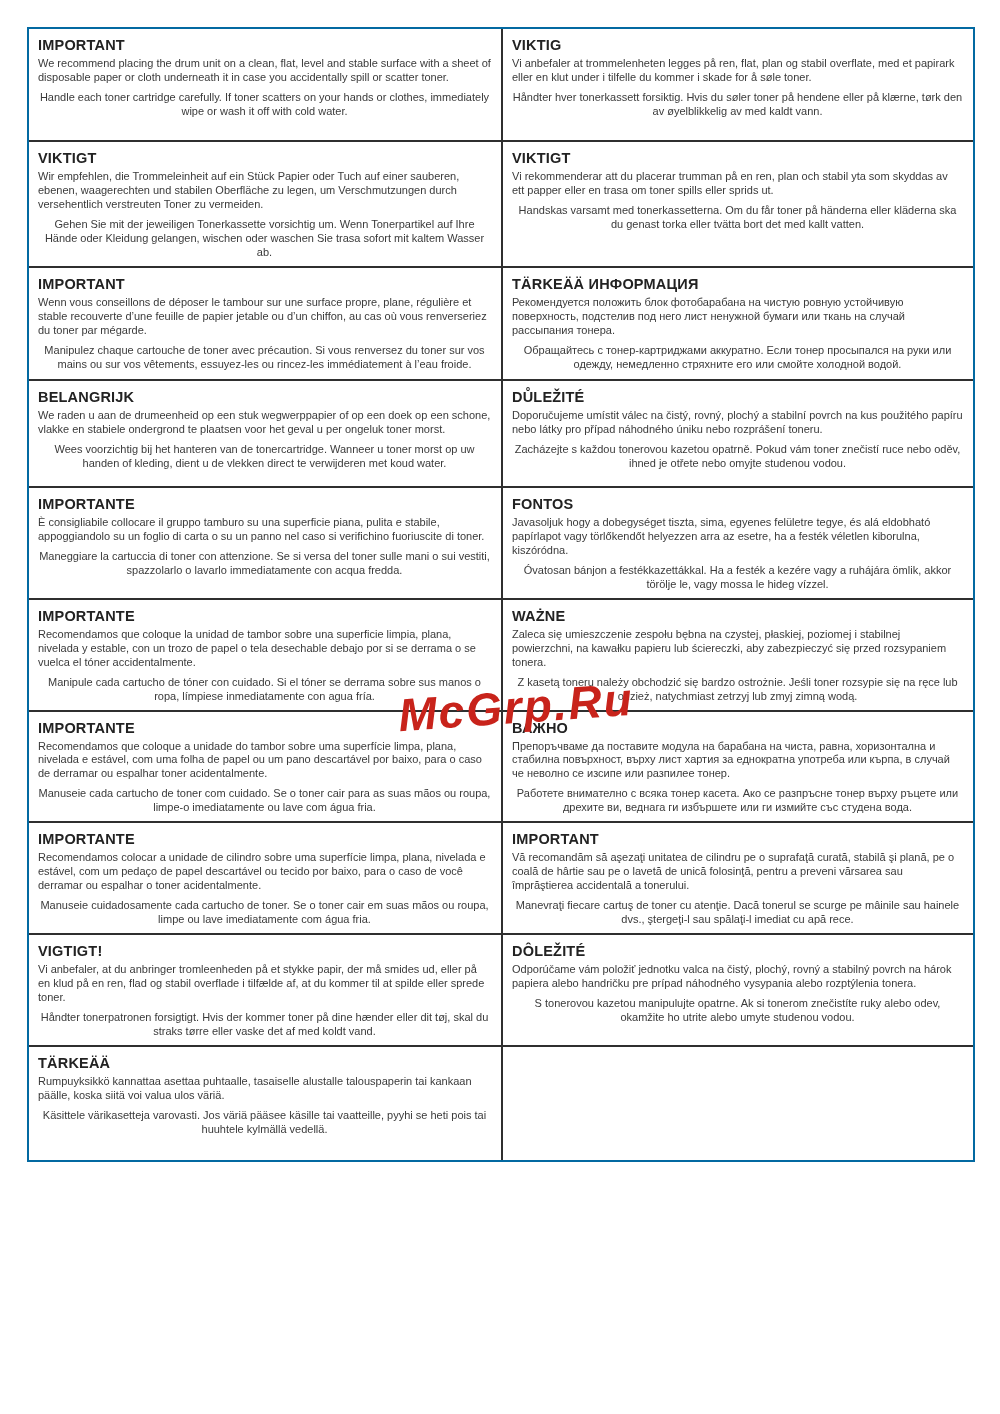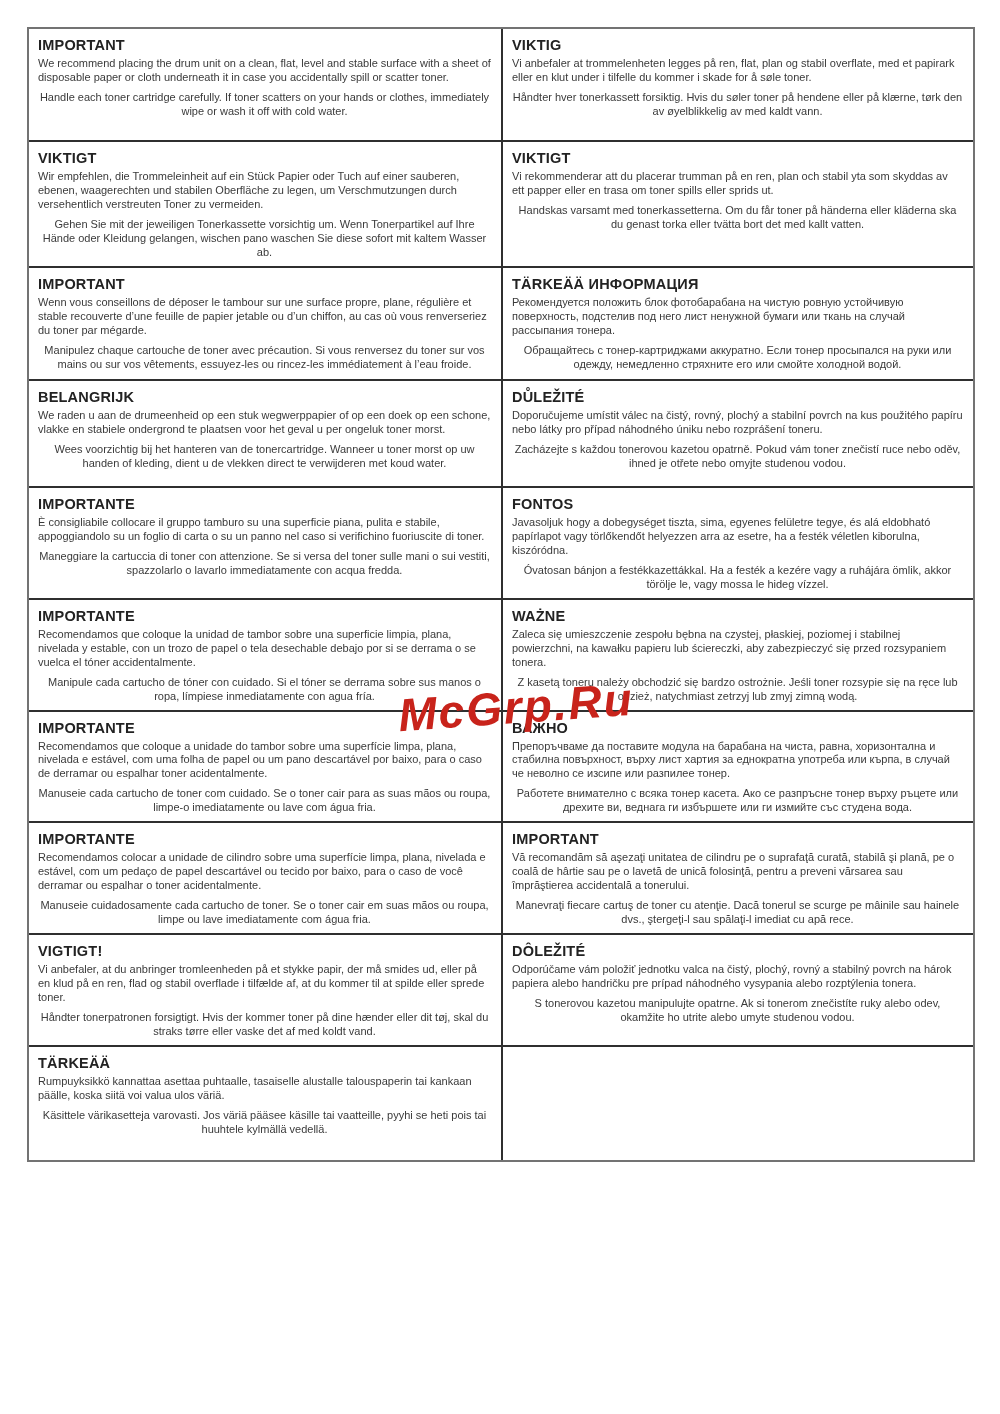--- a/index.html
+++ b/index.html
@@ -12,21 +12,21 @@
     margin: 0 auto;
     font-family: "Liberation Sans", "DejaVu Sans", sans-serif;
     color: #333333;
     overflow: hidden;
   }
   .doc-table {
     position: absolute;
     left: 27px;
     top: 27px;
     width: 948px;
-    border: 2px solid #737373;
+    border: 2px solid #0369a1;
     background: #ffffff;
   }
   .t-row {
     display: grid;
     grid-template-columns: 1fr 1fr;
   }
   .t-row + .t-row { border-top: 2px solid #2f2f2f; }
   .cell {
     padding: 8px 10px 6px 9px;
     overflow: hidden;
@@ -76,21 +76,21 @@
         <h2 class="cell-title">VIKTIG</h2>
         <p class="cell-p">Vi anbefaler at trommelenheten legges på ren, flat, plan og stabil overflate, med et papirark eller en klut under i tilfelle du kommer i skade for å søle toner.</p>
         <p class="cell-p">Håndter hver tonerkassett forsiktig. Hvis du søler toner på hendene eller på klærne, tørk den av øyelblikkelig av med kaldt vann.</p>
       </div>
     </div>
 
     <div class="t-row" style="min-height:111px">
       <div class="cell">
         <h2 class="cell-title">VIKTIGT</h2>
         <p class="cell-p">Wir empfehlen, die Trommeleinheit auf ein Stück Papier oder Tuch auf einer sauberen, ebenen, waagerechten und stabilen Oberfläche zu legen, um Verschmutzungen durch versehentlich verstreuten Toner zu vermeiden.</p>
-        <p class="cell-p">Gehen Sie mit der jeweiligen Tonerkassette vorsichtig um. Wenn Tonerpartikel auf Ihre Hände oder Kleidung gelangen, wischen pano waschen Sie diese sofort mit kaltem Wasser ab.</p>
+        <p class="cell-p">Gehen Sie mit der jeweiligen Tonerkassette vorsichtig um. Wenn Tonerpartikel auf Ihre Hände oder Kleidung gelangen, wischen oder waschen Sie trasa sofort mit kaltem Wasser ab.</p>
       </div>
       <div class="cell right">
         <h2 class="cell-title">VIKTIGT</h2>
         <p class="cell-p">Vi rekommenderar att du placerar trumman på en ren, plan och stabil yta som skyddas av ett papper eller en trasa om toner spills eller sprids ut.</p>
         <p class="cell-p">Handskas varsamt med tonerkassetterna. Om du får toner på händerna eller kläderna ska du genast torka eller tvätta bort det med kallt vatten.</p>
       </div>
     </div>
 
     <div class="t-row" style="min-height:113px">
       <div class="cell">

